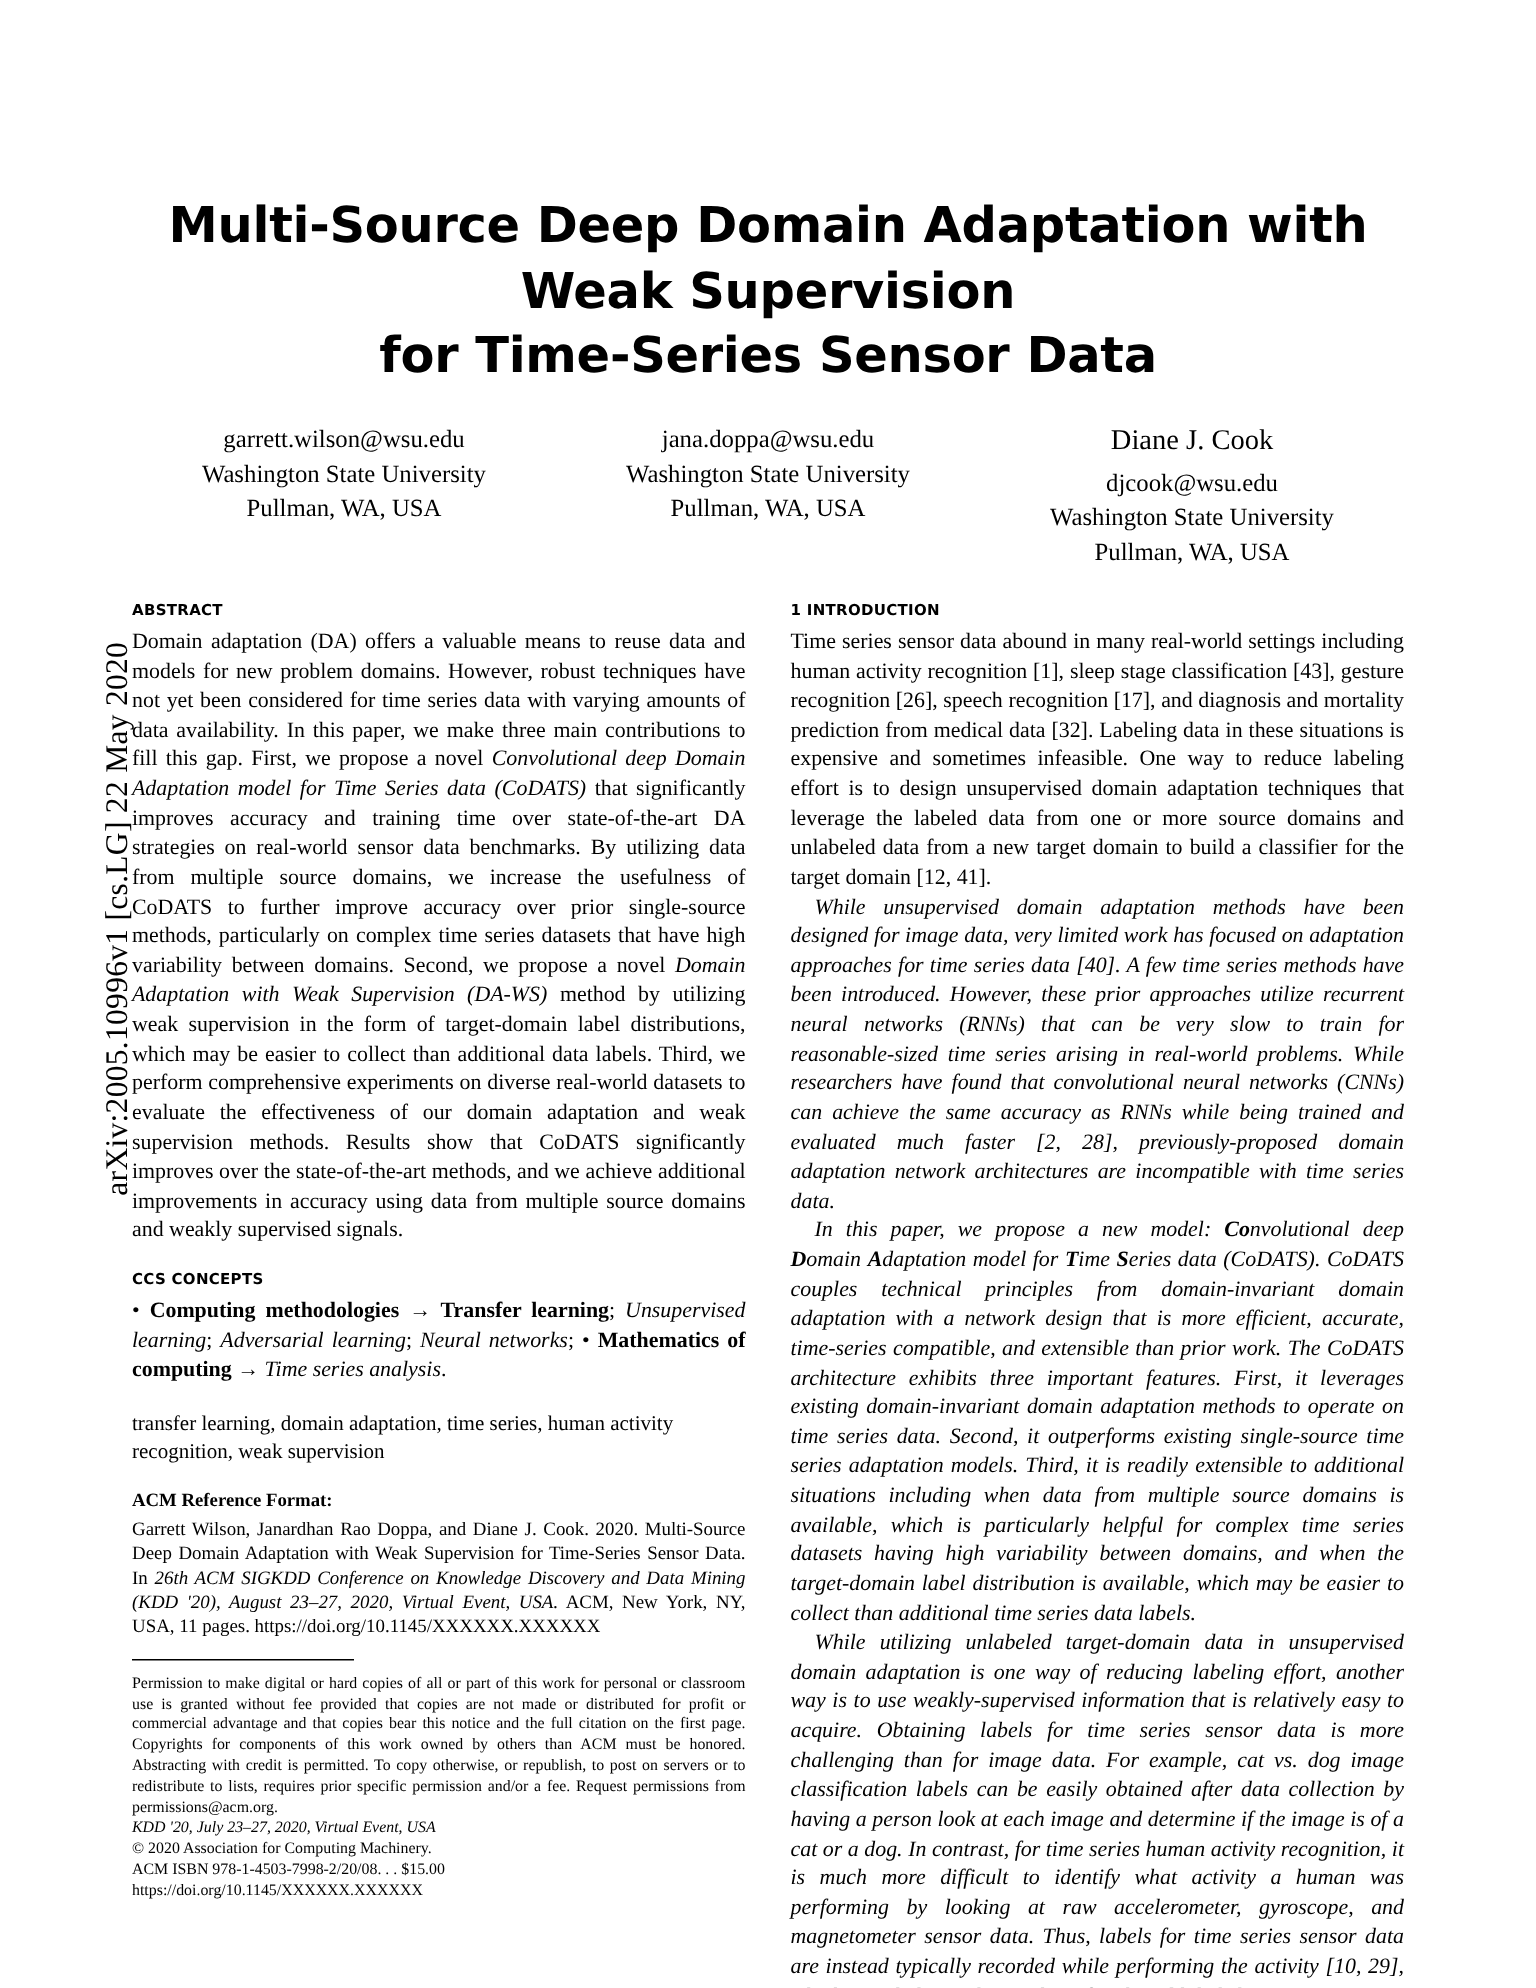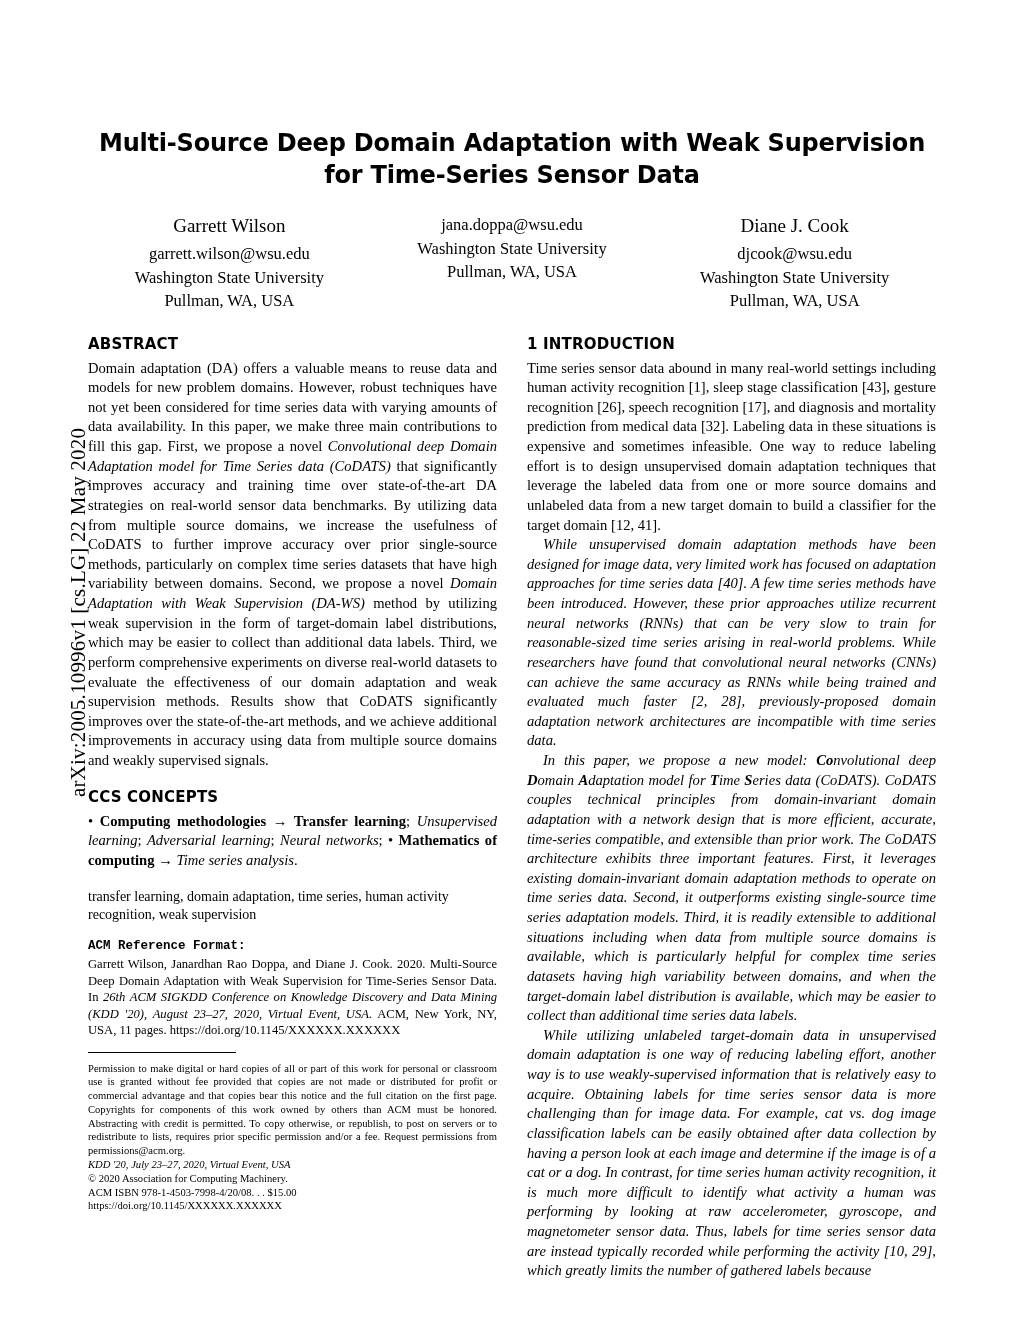--- a/index.html
+++ b/index.html
@@ -37,21 +37,21 @@
     left: 88px;
     top: 0;
     width: 848px;
     height: 1325px;
   }
 
   .title {
     text-align: center;
     font-family: "DejaVu Sans", sans-serif;
     font-weight: bold;
-    font-size: 24px;
+    font-size: 33px;
     line-height: 1.32;
     letter-spacing: -0.2px;
     margin-top: 128px;
   }
 
   .authors {
     display: flex;
     margin-top: 22px;
   }
   .author {
@@ -70,21 +70,21 @@
     margin-top: 22px;
     gap: 30px;
   }
   .col {
     width: 409px;
   }
 
   h2.sec {
     font-family: "DejaVu Sans", sans-serif;
     font-weight: bold;
-    font-size: 15px;
+    font-size: 10px;
     margin: 0 0 6px 0;
     letter-spacing: 0.2px;
   }
   h2.sec.num { }
   .sec-spacer { height: 17px; }
 
   p.body {
     font-size: 14.6px;
     line-height: 1.345;
     text-align: justify;
@@ -103,21 +103,21 @@
     margin: 0;
   }
 
   .keywords {
     font-size: 14px;
     line-height: 1.345;
     margin: 0;
   }
 
   .refformat-head {
-    font-family: Liberation Mono, monospace;
+    font-family: Liberation Serif, serif;
     font-weight: bold;
     font-size: 12.5px;
     margin: 0 0 3px 0;
   }
   .refformat {
     font-size: 12.6px;
     line-height: 1.31;
     text-align: justify;
     margin: 0;
   }
@@ -143,21 +143,20 @@
 
 <div class="page">
 
   <div class="title">
     <span>Multi-Source Deep Domain Adaptation with Weak Supervision</span><br>
     <span>for Time-Series Sensor Data</span>
   </div>
 
   <div class="authors">
     <div class="author">
-      <div class="name">Garrett Wilson</div>
       <div>garrett.wilson@wsu.edu</div>
       <div>Washington State University</div>
       <div>Pullman, WA, USA</div>
     </div>
     <div class="author">
       <div>jana.doppa@wsu.edu</div>
       <div>Washington State University</div>
       <div>Pullman, WA, USA</div>
     </div>
     <div class="author">
@@ -184,21 +183,21 @@
 
       <div style="height:14px"></div>
       <p class="refformat-head">ACM Reference Format:</p>
       <p class="refformat"><span>Garrett Wilson, Janardhan Rao Doppa, and Diane J. Cook. 2020. Multi-Source Deep Domain Adaptation with Weak Supervision for Time-Series Sensor Data. In </span><span class="it">26th ACM SIGKDD Conference on Knowledge Discovery and Data Mining (KDD '20), August 23–27, 2020, Virtual Event, USA.</span><span> ACM, New York, NY, USA, 11 pages. https://doi.org/10.1145/XXXXXX.XXXXXX</span></p>
 
       <hr class="rule">
 
       <p class="permission">Permission to make digital or hard copies of all or part of this work for personal or classroom use is granted without fee provided that copies are not made or distributed for profit or commercial advantage and that copies bear this notice and the full citation on the first page. Copyrights for components of this work owned by others than ACM must be honored. Abstracting with credit is permitted. To copy otherwise, or republish, to post on servers or to redistribute to lists, requires prior specific permission and/or a fee. Request permissions from permissions@acm.org.</p>
       <p class="permission ital" style="font-style:italic">KDD '20, July 23–27, 2020, Virtual Event, USA</p>
       <p class="permission">© 2020 Association for Computing Machinery.</p>
-      <p class="permission">ACM ISBN 978-1-4503-7998-4/20/08. . . $15.00</p>
+      <p class="permission">ACM ISBN 978-1-4503-7998-2/20/08. . . $15.00</p>
       <p class="permission">https://doi.org/10.1145/XXXXXX.XXXXXX</p>
     </div>
 
     <div class="col">
       <h2 class="sec num">1    INTRODUCTION</h2>
       <p class="body"><span>Time series sensor data abound in many real-world settings including human activity recognition [1], sleep stage classification [43], gesture recognition [26], speech recognition [17], and diagnosis and mortality prediction from medical data [32]. Labeling data in these situations is expensive and sometimes infeasible. One way to reduce labeling effort is to design unsupervised domain adaptation techniques that leverage the labeled data from one or more source domains and unlabeled data from a new target domain to build a classifier for the target domain [12, 41].</span></p>
       <p class="body"><span>While unsupervised domain adaptation methods have been designed for image data, very limited work has focused on adaptation approaches for time series data [40]. A few time series methods have been introduced. However, these prior approaches utilize recurrent neural networks (RNNs) that can be very slow to train for reasonable-sized time series arising in real-world problems. While researchers have found that convolutional neural networks (CNNs) can achieve the same accuracy as RNNs while being trained and evaluated much faster [2, 28], previously-proposed domain adaptation network architectures are incompatible with time series data.</span></p>
       <p class="body"><span>In this paper, we propose a new model: </span><span class="bf">Co</span><span>nvolutional deep </span><span class="bf">D</span><span>omain </span><span class="bf">A</span><span>daptation model for </span><span class="bf">T</span><span>ime </span><span class="bf">S</span><span>eries data (CoDATS). CoDATS couples technical principles from domain-invariant domain adaptation with a network design that is more efficient, accurate, time-series compatible, and extensible than prior work. The CoDATS architecture exhibits three important features. First, it leverages existing domain-invariant domain adaptation methods to operate on time series data. Second, it outperforms existing single-source time series adaptation models. Third, it is readily extensible to additional situations including when data from multiple source domains is available, which is particularly helpful for complex time series datasets having high variability between domains, and when the target-domain label distribution is available, which may be easier to collect than additional time series data labels.</span></p>
       <p class="body"><span>While utilizing unlabeled target-domain data in unsupervised domain adaptation is one way of reducing labeling effort, another way is to use weakly-supervised information that is relatively easy to acquire. Obtaining labels for time series sensor data is more challenging than for image data. For example, cat vs. dog image classification labels can be easily obtained after data collection by having a person look at each image and determine if the image is of a cat or a dog. In contrast, for time series human activity recognition, it is much more difficult to identify what activity a human was performing by looking at raw accelerometer, gyroscope, and magnetometer sensor data. Thus, labels for time series sensor data are instead typically recorded while performing the activity [10, 29], which greatly limits the number of gathered labels because</span></p>
     </div>

